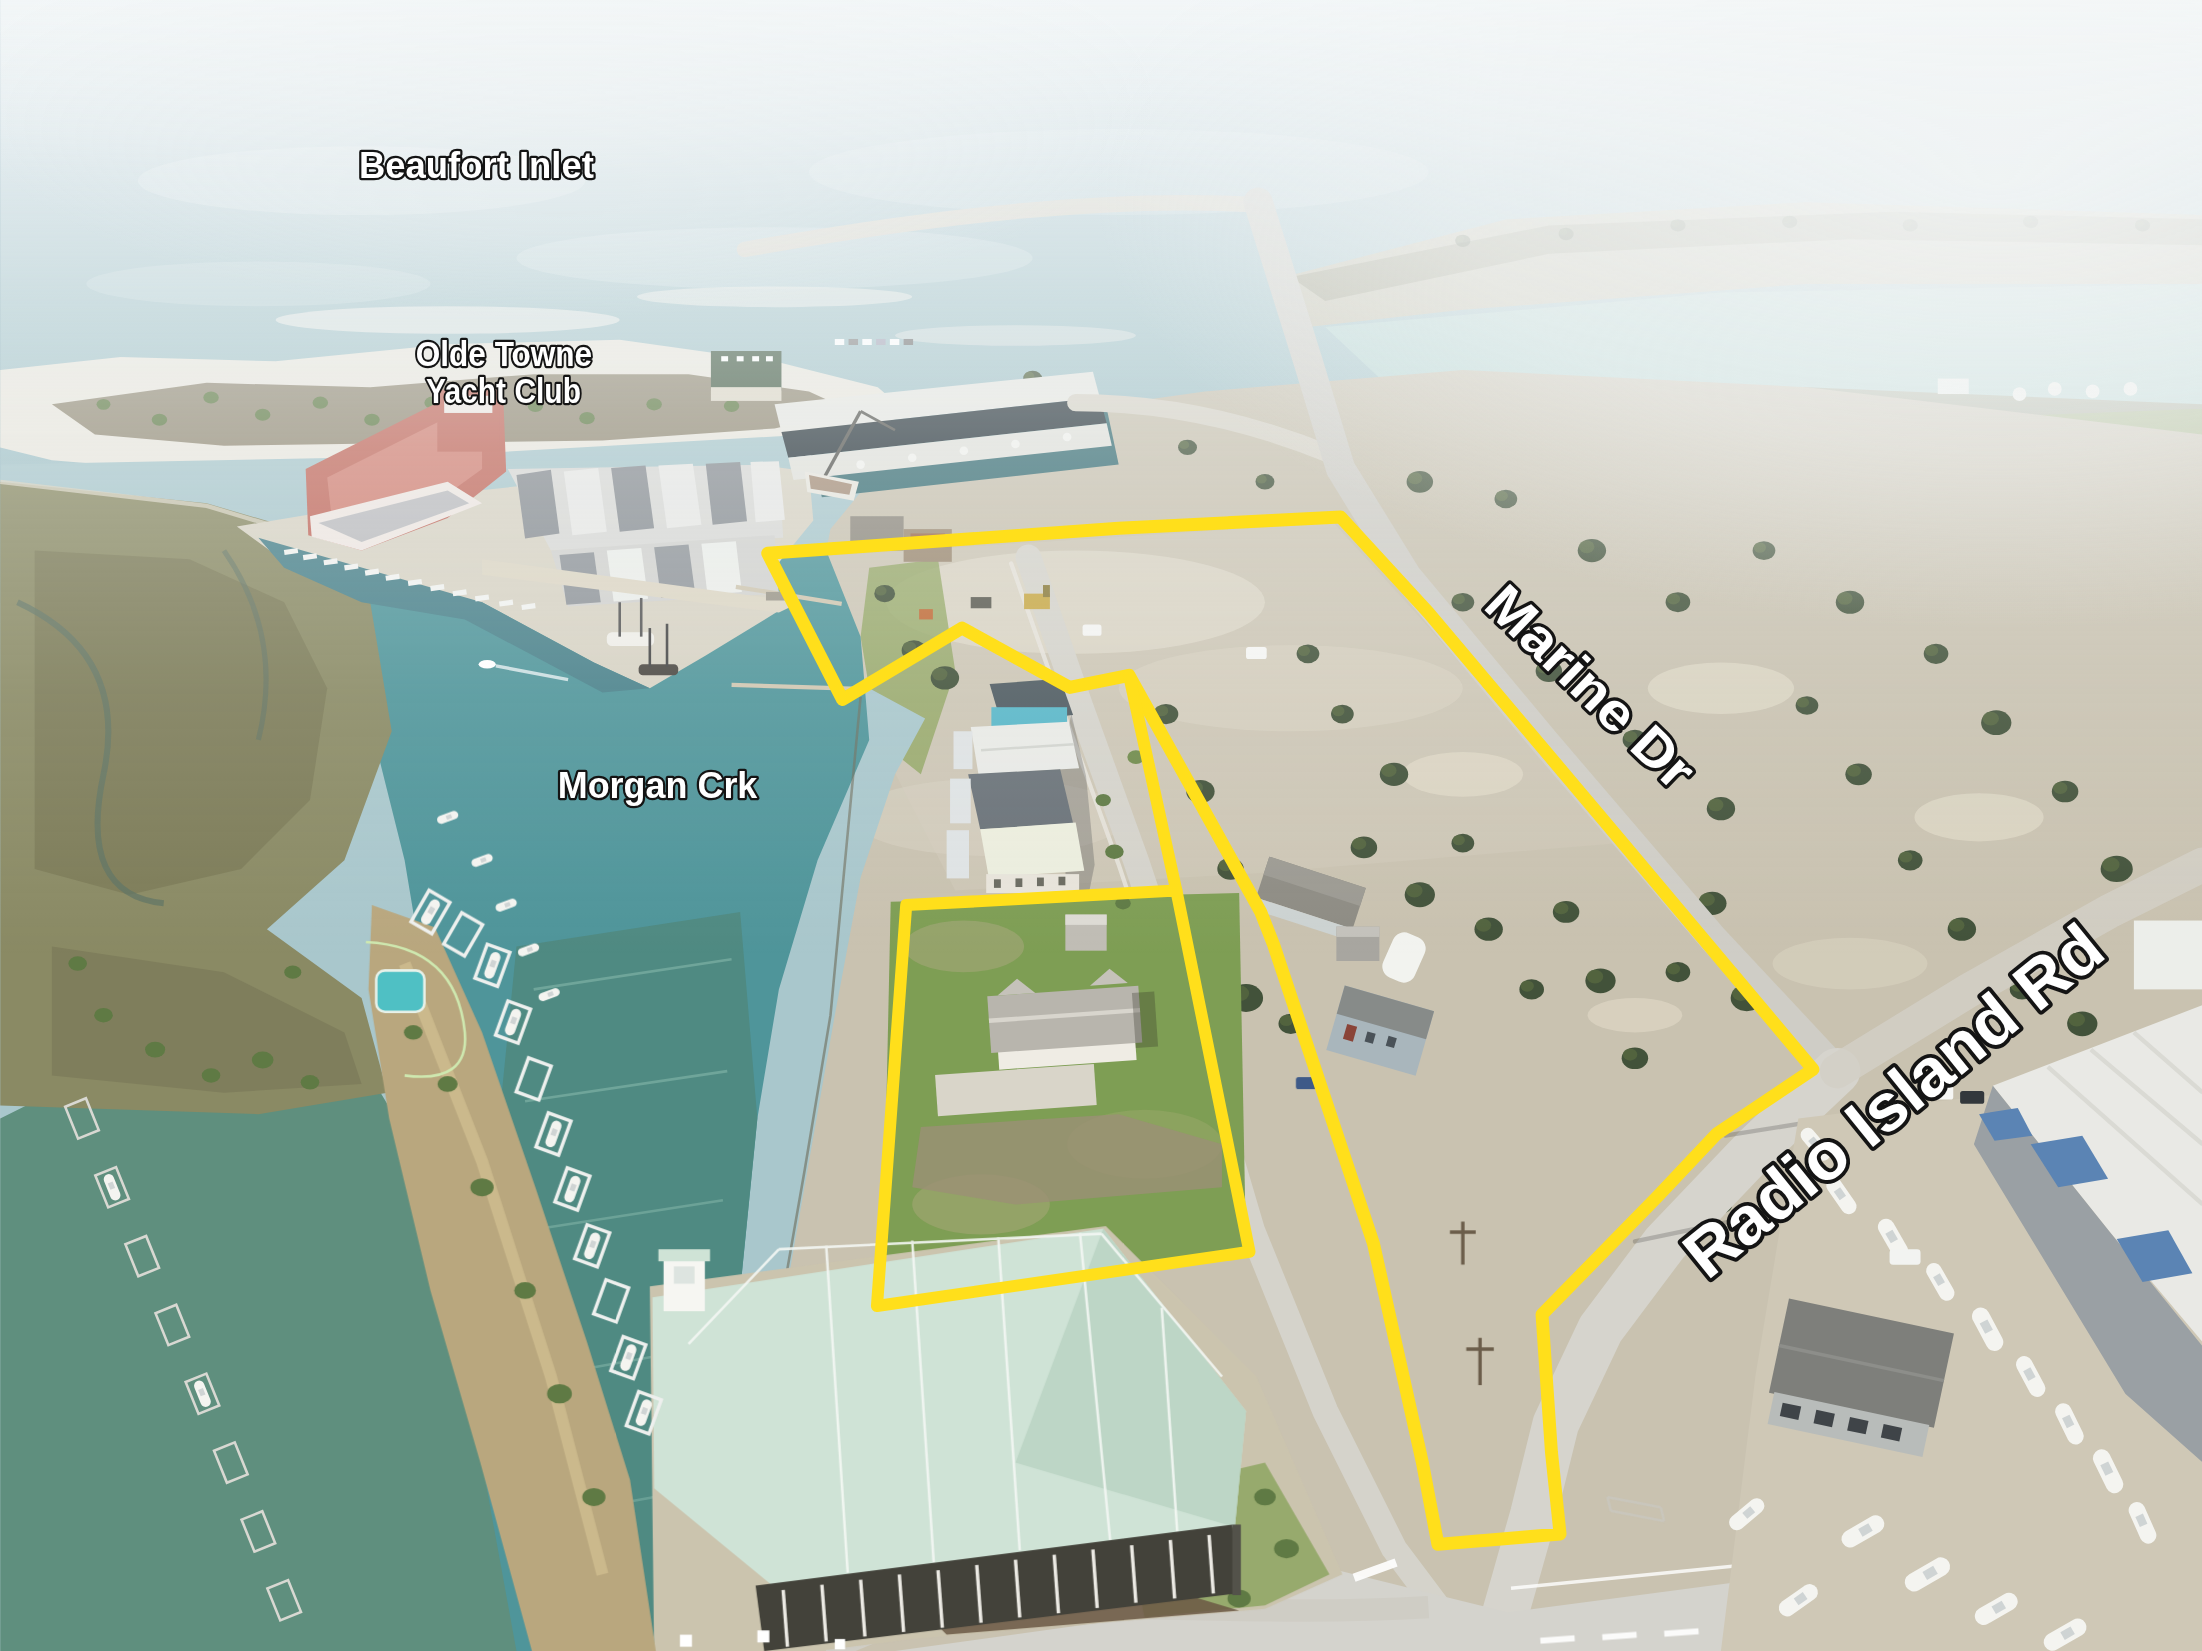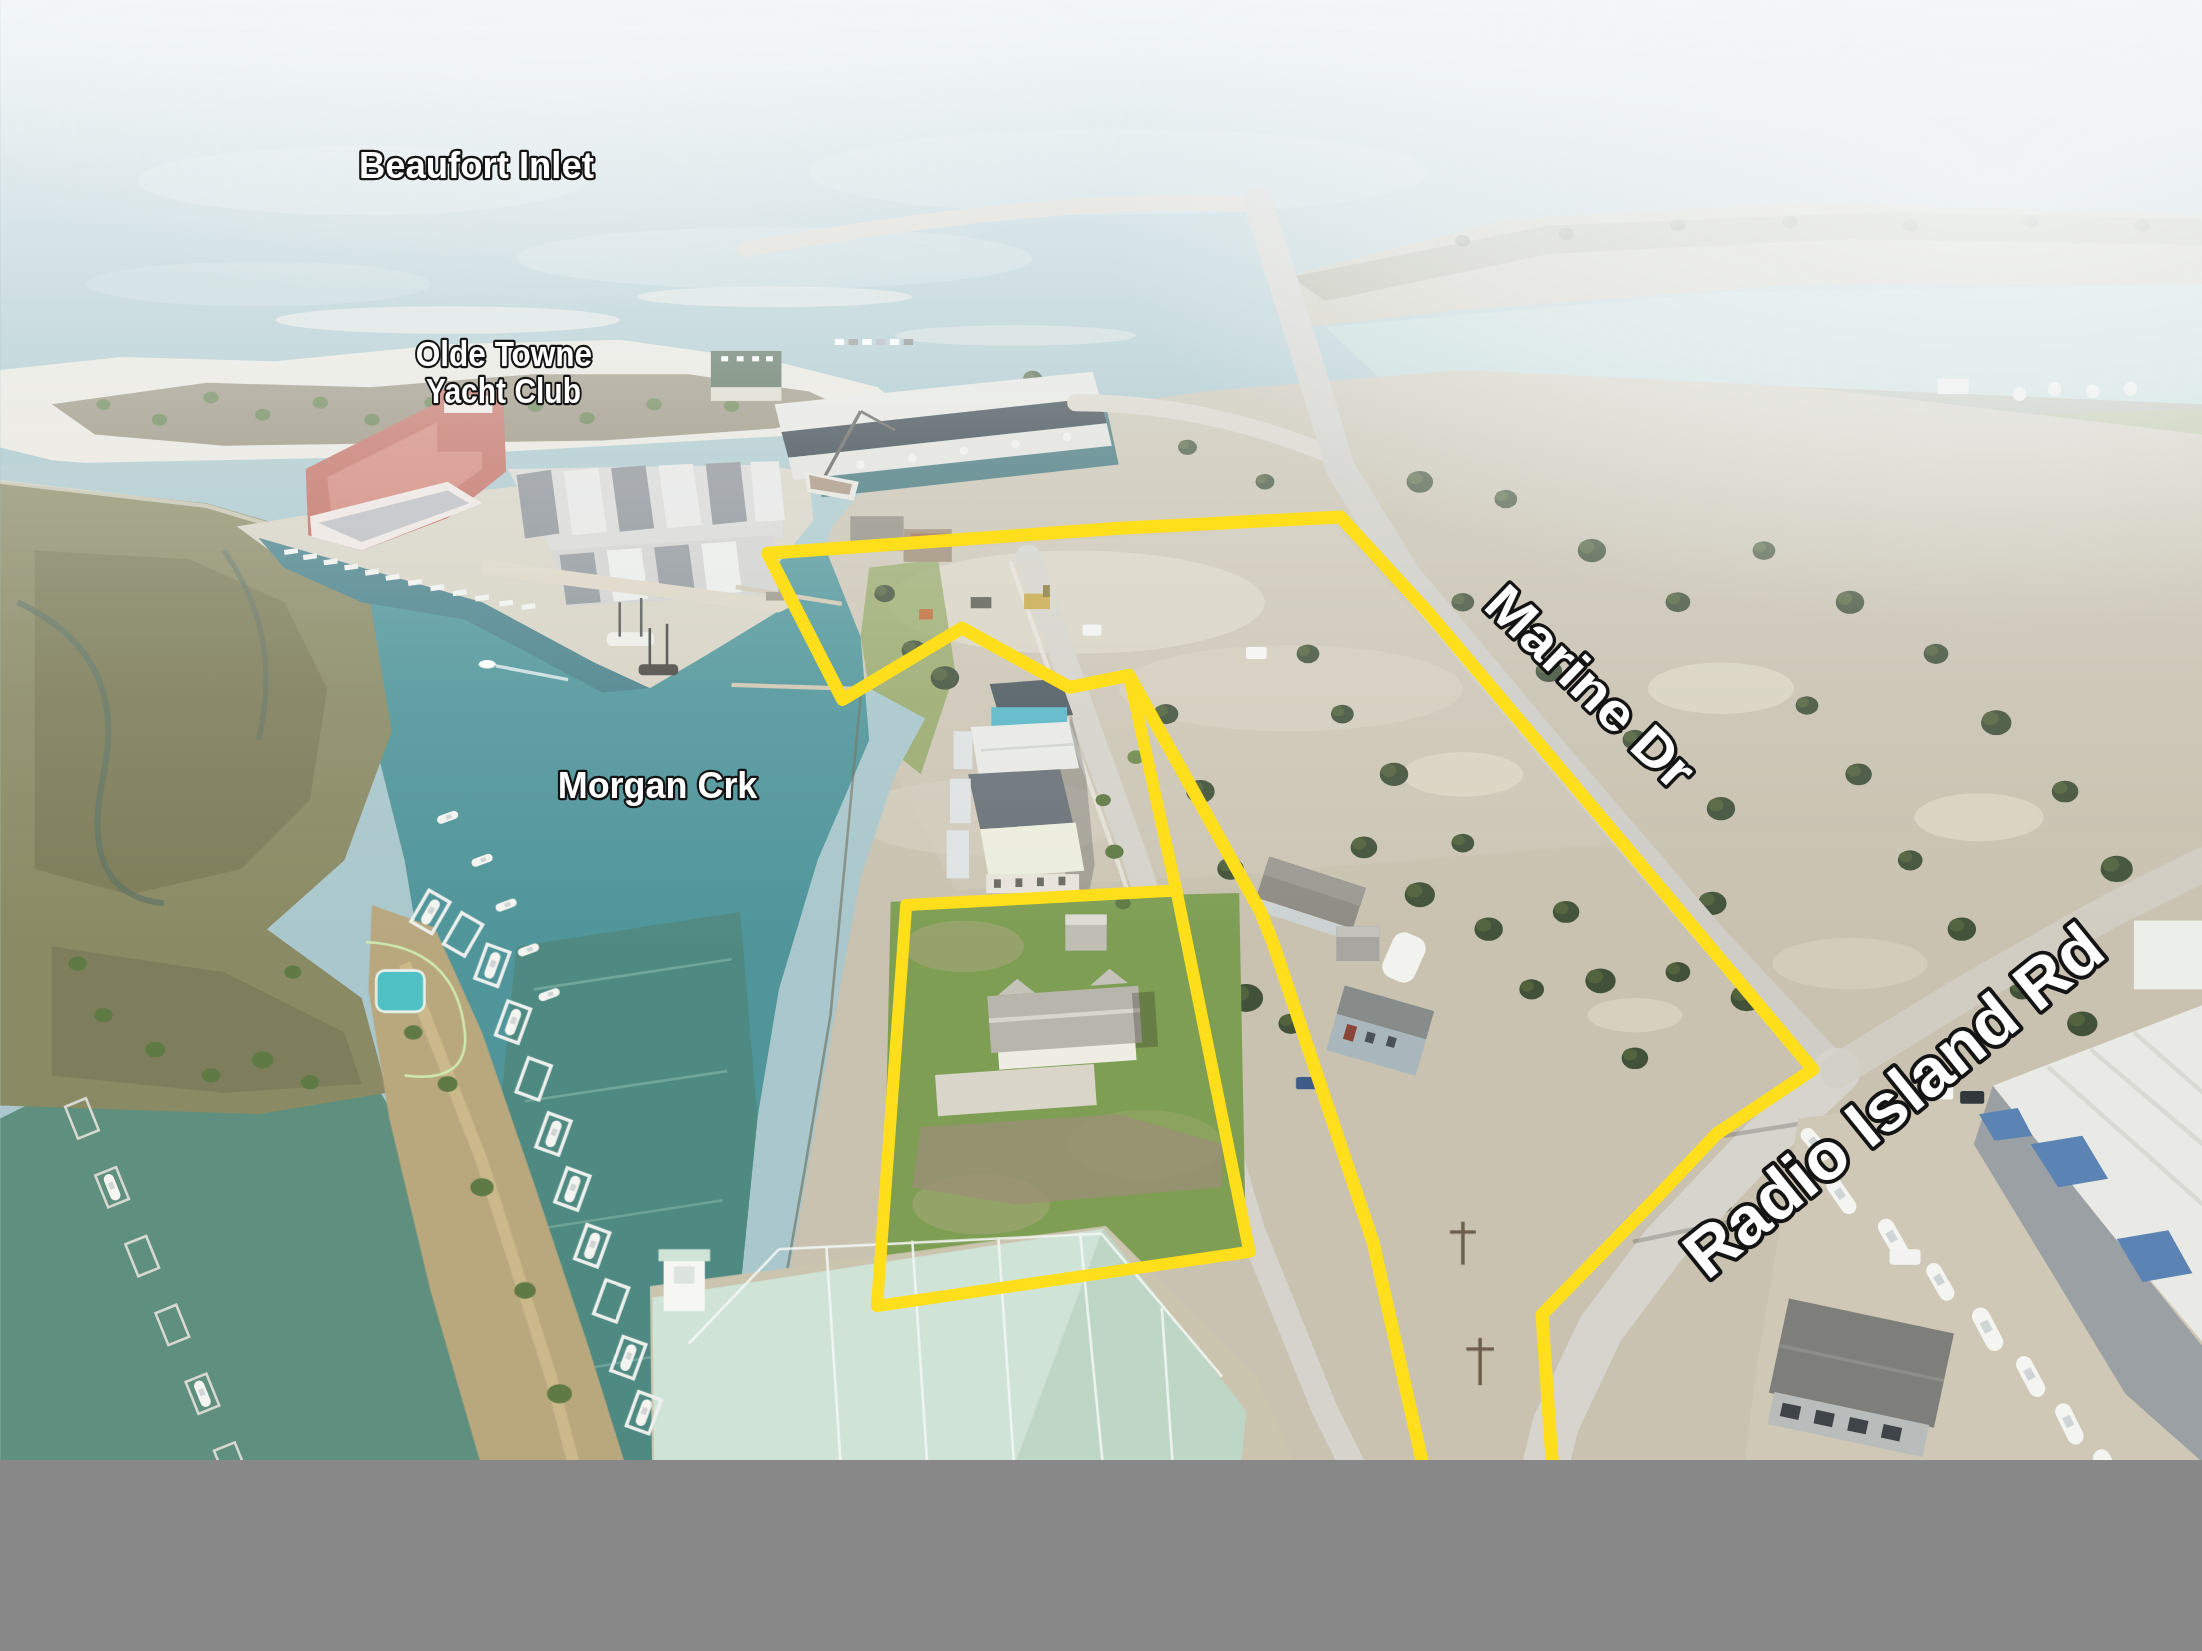--- a/index.html
+++ b/index.html
@@ -1,16 +1,16 @@
 <!DOCTYPE html>
 <html style="font-size:13.8px"><head>
 <meta charset="utf-8">
 <style>
   html,body{margin:0;padding:0;background:#888;}
-  #stage{position:relative;width:2203px;height:1460px;overflow:hidden;background:#b5c9d2;text-align:right;}
+  #stage{position:relative;width:2203px;height:1651px;overflow:hidden;background:#b5c9d2;text-align:right;}
   svg{display:block}
   text{font-family:"Liberation Sans", sans-serif;font-weight:bold;fill:#ffffff;stroke:#141414;paint-order:stroke;stroke-linejoin:round;}
 </style>
 </head>
 <body>
 
 <div id="stage">
 <svg viewBox="0 0 2560 1919" width="2203" height="1651">
   <defs>
     <linearGradient id="skywater" x1="0" y1="0" x2="0" y2="1">

